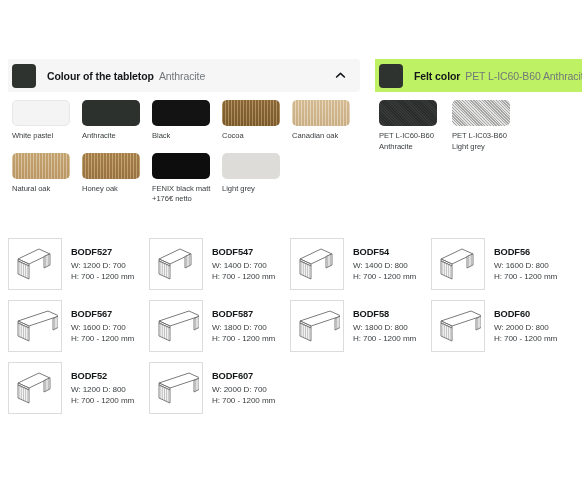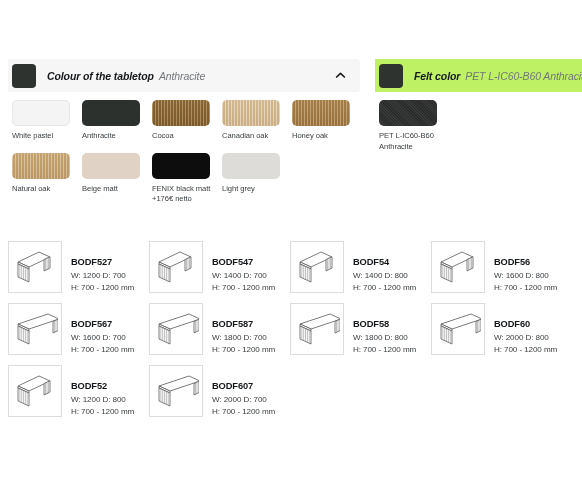--- a/index.html
+++ b/index.html
@@ -50,21 +50,20 @@
     margin-left: 4px;
     flex: 0 0 auto;
   }
 
   .acc-text {
     margin-left: 11px;
     display: flex;
     align-items: baseline;
     white-space: nowrap;
     overflow: hidden;
-    font-style: italic;
   }
   .acc-title {
     font-size: 10.5px;
     font-weight: bold;
     color: #15181a;
     letter-spacing: -0.1px;
   }
   .acc-value {
     font-size: 10.5px;
     font-weight: normal;
@@ -176,21 +175,21 @@
     left: 8px;
     width: 566px;
     display: flex;
     flex-wrap: wrap;
   }
   .card {
     width: 141px;
     height: 62px;
     box-sizing: border-box;
     display: flex;
-    align-items: flex-end;
+    align-items: center;
     padding-top: 3px;
   }
   .card-thumb {
     width: 54px;
     height: 52px;
     border: 1px solid #dcdcdc;
     background: #ffffff;
     box-sizing: border-box;
     flex: 0 0 auto;
     display: flex;
@@ -253,55 +252,59 @@
     <div class="swatch-grid" id="tabletop-grid">
         <div class="swatch-item">
           <div class="swatch-chip pale" style="background: rgb(244, 244, 244);"></div>
           <div class="swatch-label">White pastel</div>
         </div>
         <div class="swatch-item">
           <div class="swatch-chip" style="background: rgb(45, 49, 46);"></div>
           <div class="swatch-label">Anthracite</div>
         </div>
         <div class="swatch-item">
+          <div class="swatch-chip" style="background: rgb(19, 19, 19);"></div>
+          <div class="swatch-label">Black</div>
+        </div>
+        <div class="swatch-item">
           <div class="swatch-chip grain-cocoa"></div>
           <div class="swatch-label">Cocoa</div>
         </div>
         <div class="swatch-item">
           <div class="swatch-chip grain-canadian"></div>
           <div class="swatch-label">Canadian oak</div>
         </div>
         <div class="swatch-item">
+          <div class="swatch-chip grain-natural"></div>
+          <div class="swatch-label">Natural oak</div>
+        </div>
+        <div class="swatch-item">
           <div class="swatch-chip grain-honey"></div>
           <div class="swatch-label">Honey oak</div>
         </div>
         <div class="swatch-item">
-          <div class="swatch-chip grain-natural"></div>
-          <div class="swatch-label">Natural oak</div>
-        </div>
-        <div class="swatch-item">
-          <div class="swatch-chip" style="background: rgb(224, 210, 196);"></div>
-          <div class="swatch-label">Beige matt</div>
-        </div>
-        <div class="swatch-item">
           <div class="swatch-chip" style="background: rgb(13, 13, 13);"></div>
           <div class="swatch-label">FENIX black matt<br>+176€ netto</div>
         </div>
         <div class="swatch-item">
           <div class="swatch-chip" style="background: rgb(221, 220, 216);"></div>
           <div class="swatch-label">Light grey</div>
         </div>
       </div>
   </div>
 
   <div class="swatch-area-right">
     <div class="swatch-grid" id="felt-grid">
         <div class="swatch-item">
           <div class="swatch-chip felt-tex-dark"></div>
           <div class="swatch-label">PET L-IC60-B60 Anthracite</div>
+        </div>
+        <div class="swatch-item">
+          <div class="swatch-chip felt-tex-light"></div>
+          <div class="swatch-label">PET L-IC03-B60 Light grey</div>
         </div>
       </div>
   </div>
 
   <div class="cards" id="product-cards">
       <div class="card">
         <div class="card-thumb">
           <svg width="46" height="42" viewBox="0 0 46 42">
             <path d="M6,16 L27,6 L38,11 L17,21 Z" style="fill:#ffffff;stroke:#5a5a5a;stroke-width:0.8;stroke-linejoin:round"></path>
             <path d="M6,16 L17,21 L17,23 L6,18 Z" style="fill:#ffffff;stroke:#5a5a5a;stroke-width:0.8;stroke-linejoin:round"></path>

